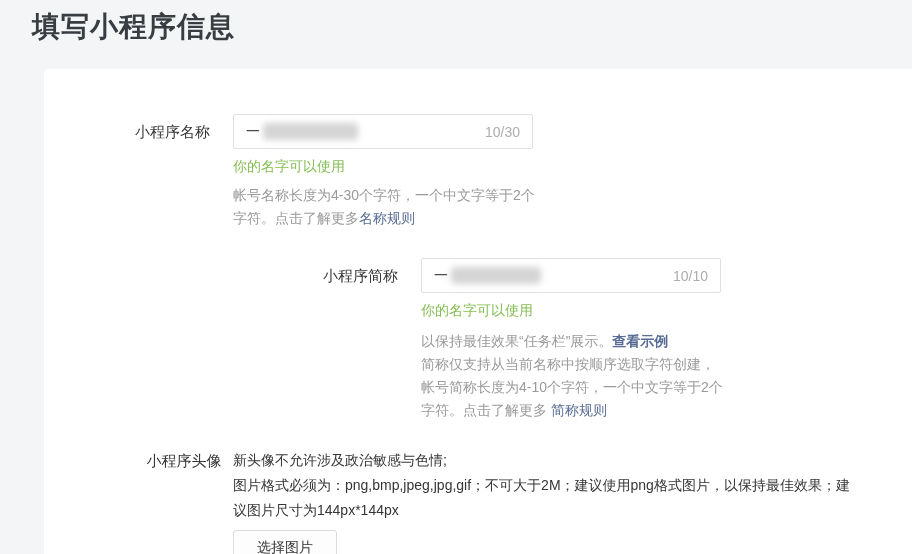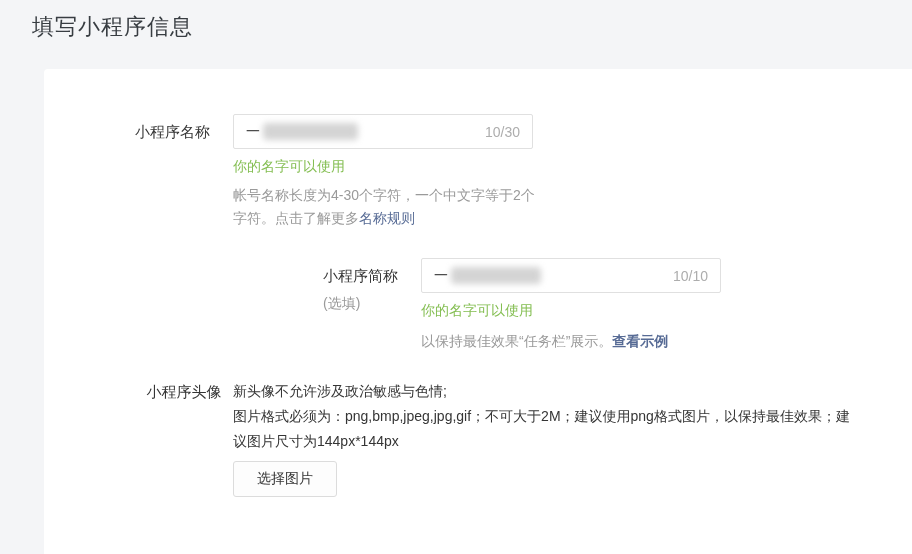--- a/index.html
+++ b/index.html
@@ -4,22 +4,22 @@
 <style>
   * { margin: 0; padding: 0; box-sizing: border-box; }
   html, body { width: 912px; height: 554px; overflow: hidden; }
   body {
     background: #f4f5f7;
     font-family: "Liberation Sans", "DejaVu Sans", sans-serif;
     color: #353535;
   }
   .page-title {
     margin: 12px 0 0 32px;
-    font-size: 22px;
-    font-weight: 400;
+    font-size: 28px;
+    font-weight: 700;
     color: #383d42;
     line-height: 30px;
     letter-spacing: 1px;
   }
   .card {
     margin: 27px 0 0 44px;
     width: calc(100% - 44px);
     min-height: 485px;
     background: #ffffff;
     border-radius: 4px 0 0 0;
@@ -125,32 +125,32 @@
         <span class="char-counter">10/30</span>
       </div>
       <div class="success-msg">你的名字可以使用</div>
       <p class="help"><span>帐号名称长度为4-30个字符，一个中文字等于2个字符。点击了解更多</span><a class="link">名称规则</a></p>
     </div>
   </div>
 
   <div class="form-row gap-row-2">
     <div class="row-label">
       <span>小程序简称</span>
-      <span class="optional">(选填)</span>
     </div>
     <div class="row-content">
       <div class="input-box">
         <div class="input-value">
           <span>一</span>
           <span class="redacted w2"></span>
         </div>
         <span class="char-counter">10/10</span>
       </div>
       <div class="success-msg">你的名字可以使用</div>
       <p class="help first-line"><span>以保持最佳效果“任务栏”展示。</span><a class="link bold">查看示例</a></p>
+      <p class="help no-gap"><span>简称仅支持从当前名称中按顺序选取字符创建，帐号简称长度为4-10个字符，一个中文字等于2个字符。点击了解更多 </span><a class="link">简称规则</a></p>
     </div>
   </div>
 
   <div class="form-row gap-row-3">
     <div class="row-label text-top">小程序头像</div>
     <div class="row-content">
       <p class="avatar-text">新头像不允许涉及政治敏感与色情;</p>
       <p class="avatar-text">图片格式必须为：png,bmp,jpeg,jpg,gif；不可大于2M；建议使用png格式图片，以保持最佳效果；建议图片尺寸为144px*144px</p>
       <button class="choose-btn">选择图片</button>
     </div>

